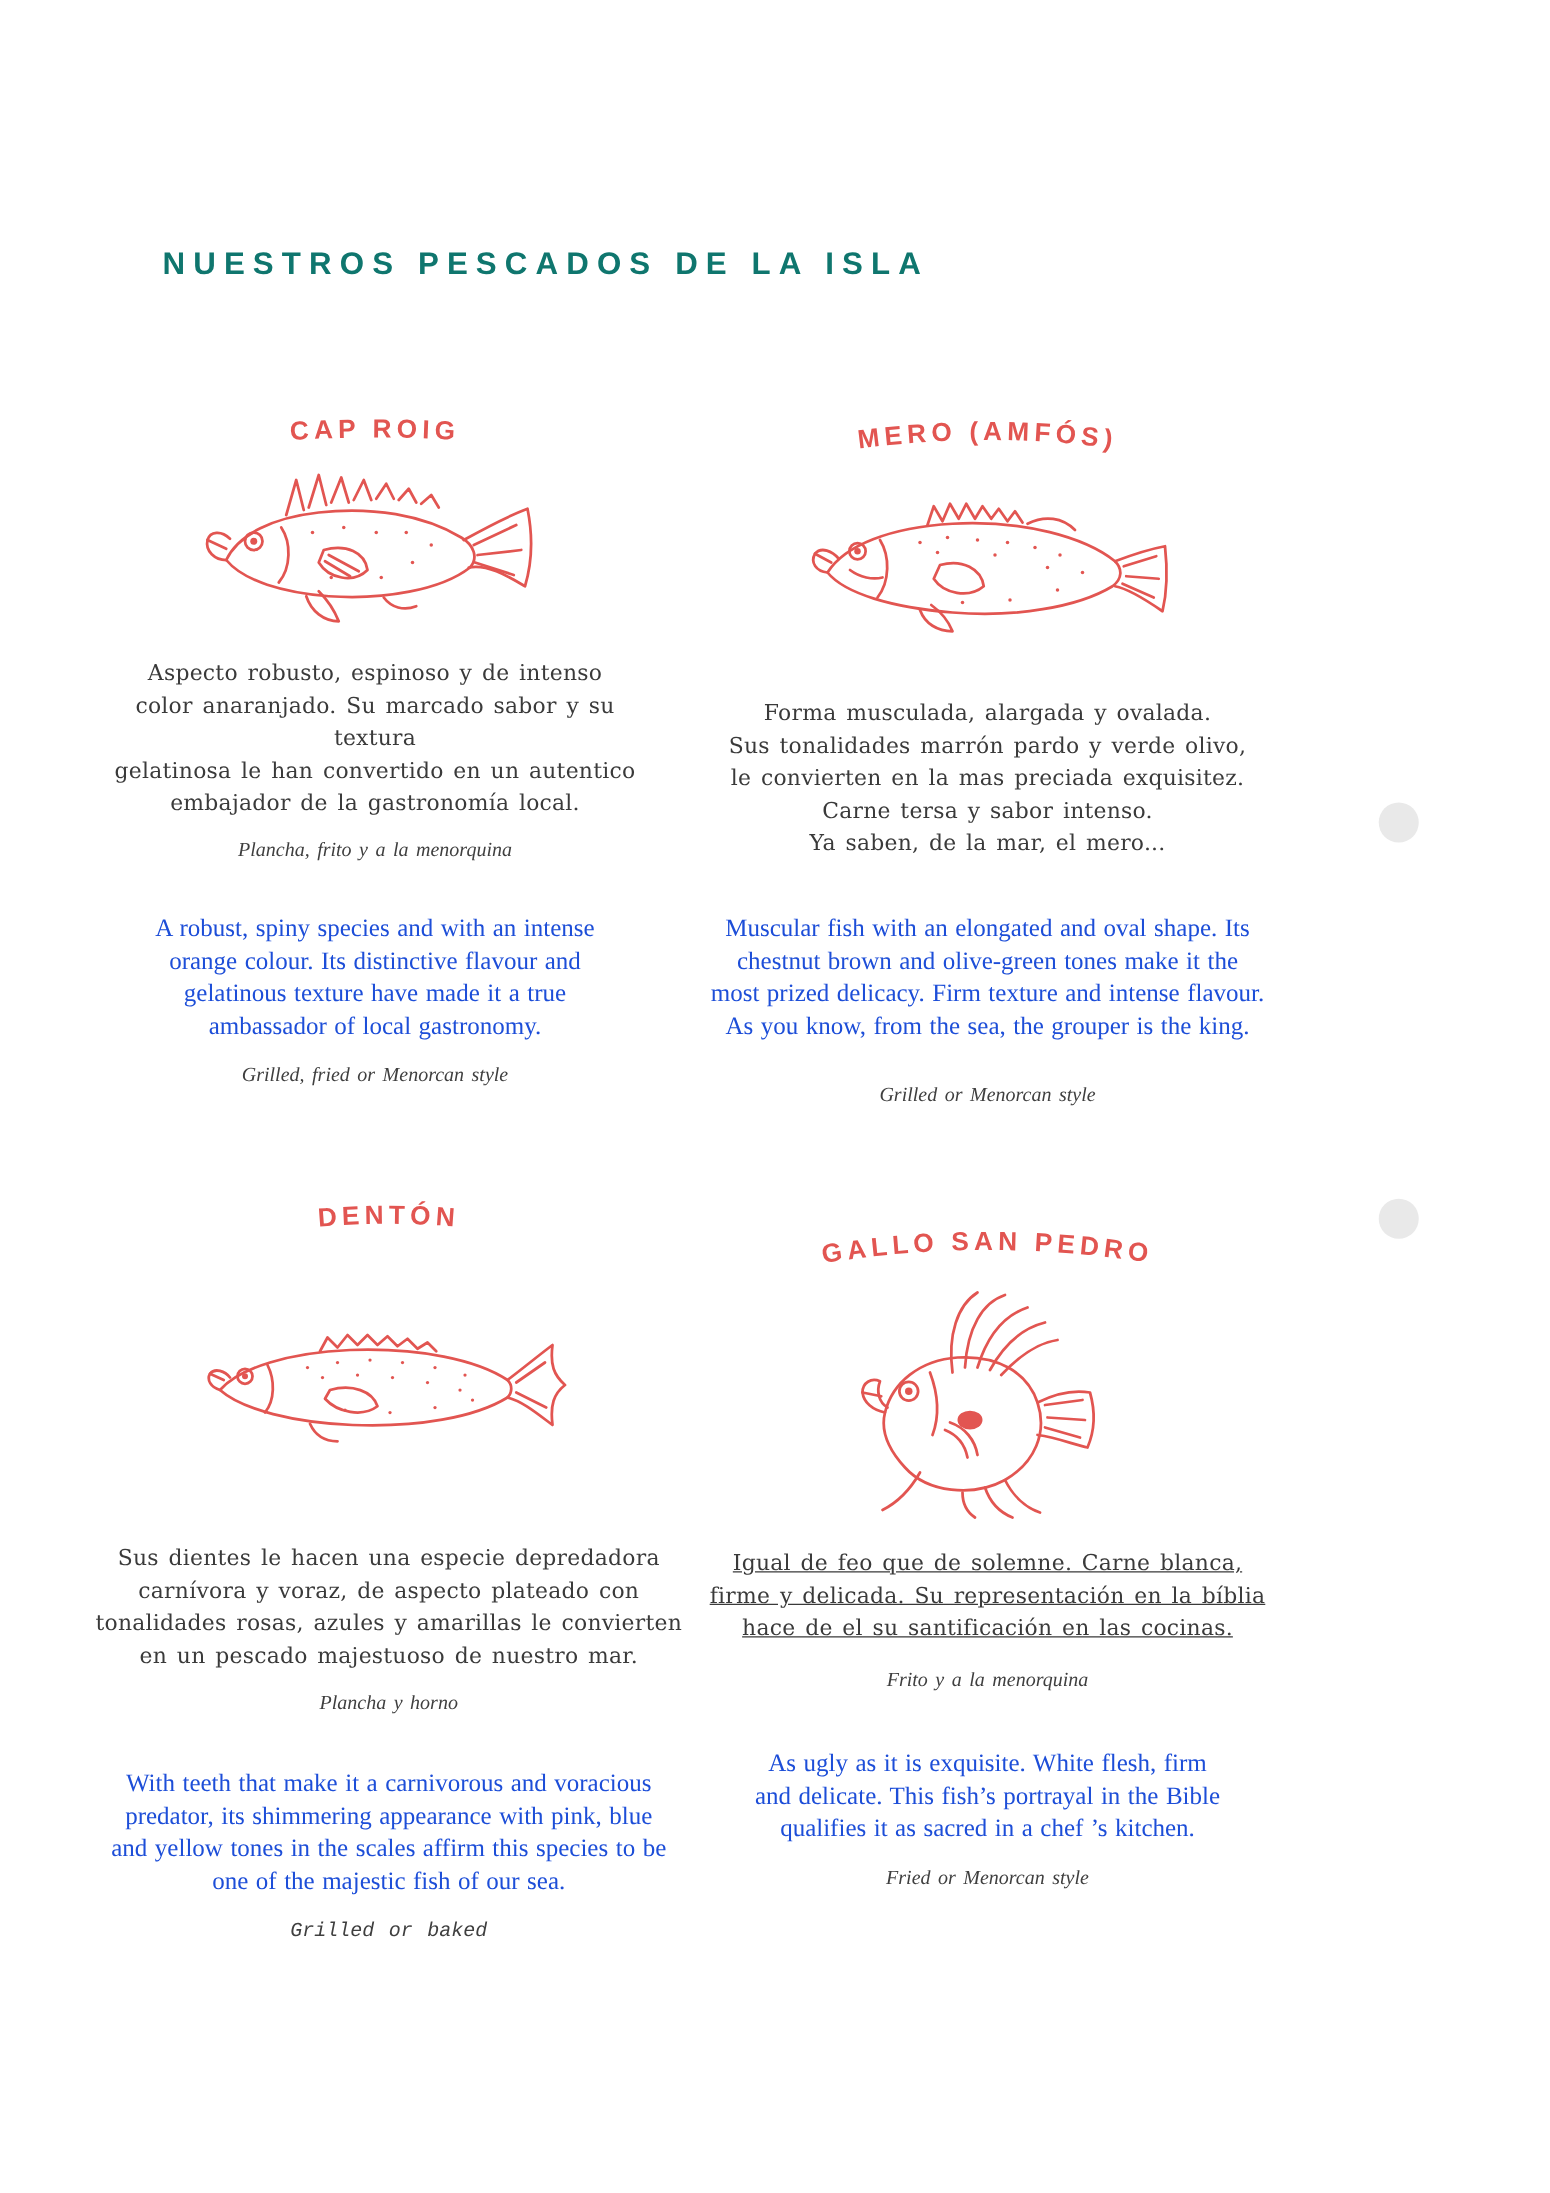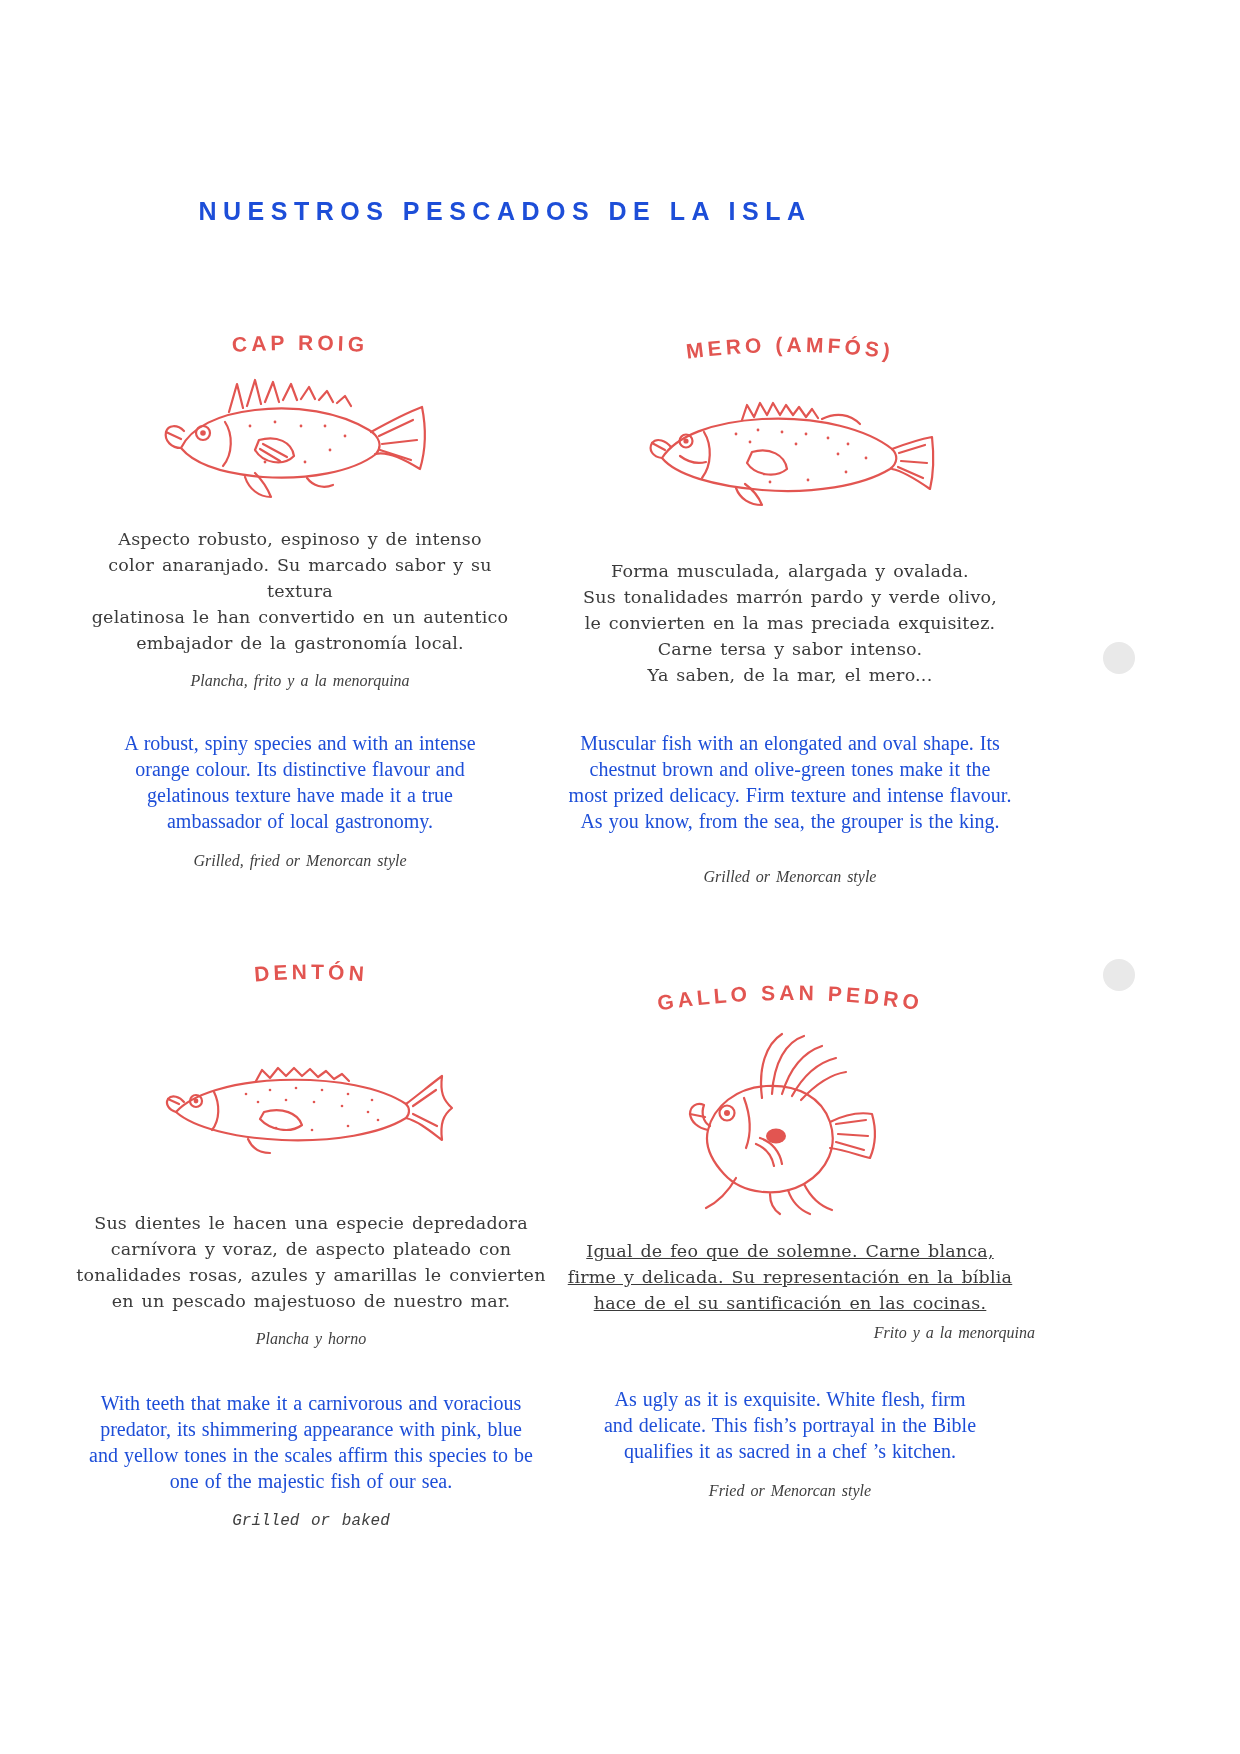--- a/index.html
+++ b/index.html
@@ -5,24 +5,24 @@
   html, body { margin:0; padding:0; }
   body {
     width:1240px; height:1754px;
     background:#ffffff;
     position:relative;
     font-family:"Liberation Serif", serif;
     overflow:hidden;
   }
   .page-title {
     position:absolute; top:197px; left:130px; width:750px;
-    text-align:center;
+    text-align:left;
     font-family:"Liberation Sans", sans-serif;
     font-weight:700; font-size:25px; letter-spacing:6.5px;
-    color:#1d4ed8;
+    color:#0f766e;
   }
   .section { position:absolute; text-align:center; }
   .sec-caproig { left:88px;  top:322px; width:424px; }
   .sec-mero    { left:545px; top:318px; width:490px; }
   .sec-denton  { left:66px;  top:952px; width:490px; }
   .sec-gallo   { left:545px; top:966px; width:490px; }
 
   .arc-svg  { display:block; margin:0 auto; overflow:visible; }
   .arc-text {
     font-family:"Liberation Sans", sans-serif;
@@ -56,28 +56,28 @@
   .sec-caproig .desc-en  { margin-top:40px; }
   .sec-caproig .prep-en  { margin-top:18px; }
 
   .sec-mero .fish-svg { margin-top:10px; }
   .sec-mero .desc-es  { margin-top:40px; }
   .sec-mero .prep-es  { margin-top:18px; }
   .sec-mero .desc-en  { margin-top:42px; }
   .sec-mero .prep-en  { margin-top:34px; }
 
   .sec-denton .fish-svg { margin-top:64px; }
-  .sec-denton .desc-es  { margin-top:48px; }
+  .sec-denton .desc-es  { margin-top:72px; }
   .sec-denton .prep-es  { margin-top:16px; }
   .sec-denton .desc-en  { margin-top:42px; }
   .sec-denton .prep-en  { margin-top:18px;font-family:Liberation Mono, monospace; }
 
   .sec-gallo .fish-svg { margin-top:0px; }
   .sec-gallo .desc-es  { margin-top:22px;text-decoration:underline; }
-  .sec-gallo .prep-es  { margin-top:8px;text-align:right; }
+  .sec-gallo .prep-es  { margin-top:20px; }
   .sec-gallo .desc-en  { margin-top:44px; }
   .sec-gallo .prep-en  { margin-top:18px; }
 
   .dot {
     position:absolute; width:32px; height:32px;
     border-radius:50%; background:#e9e9e9;
   }
   .dot-1 { left:1103px; top:642px; }
   .dot-2 { left:1103px; top:959px; }
 

